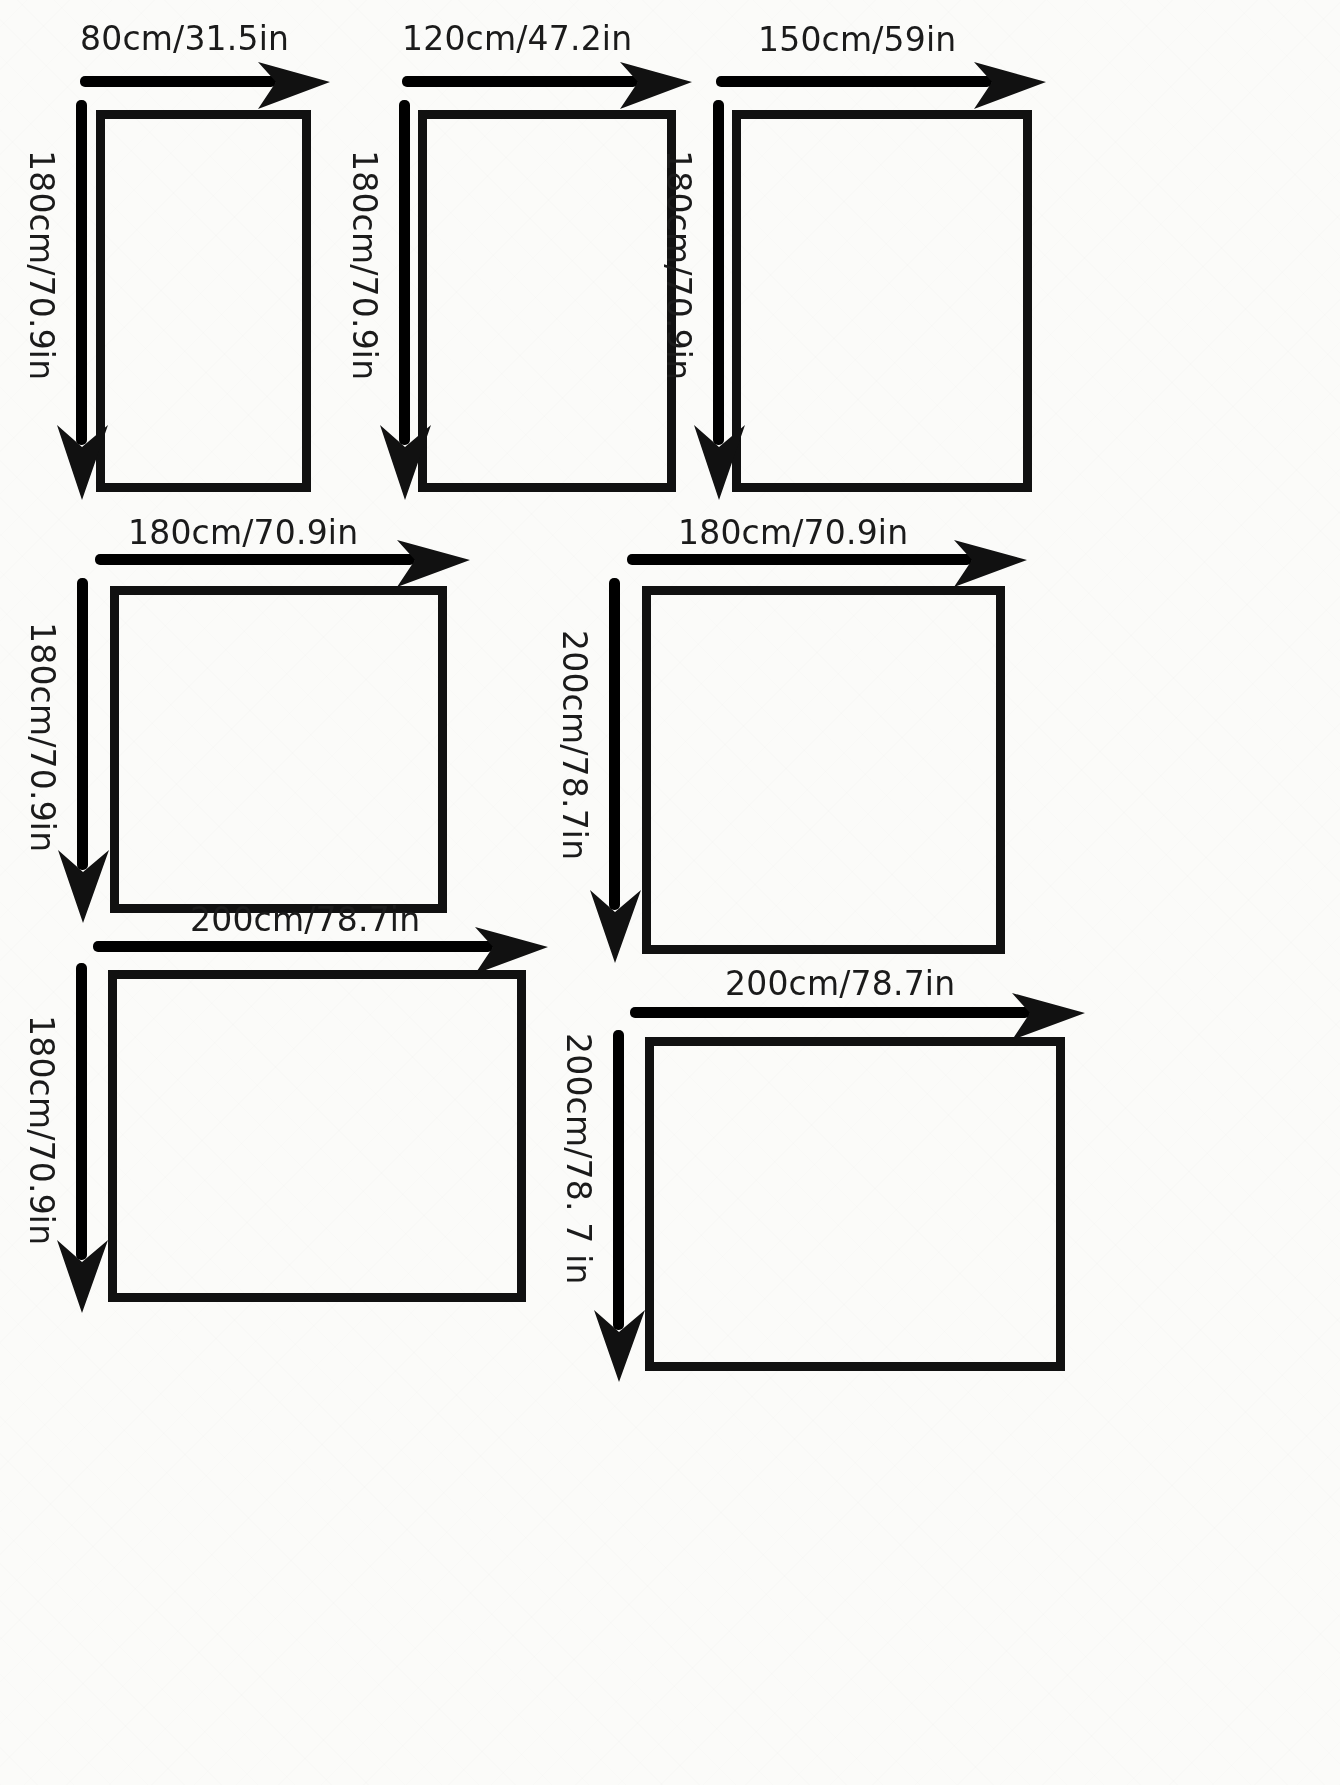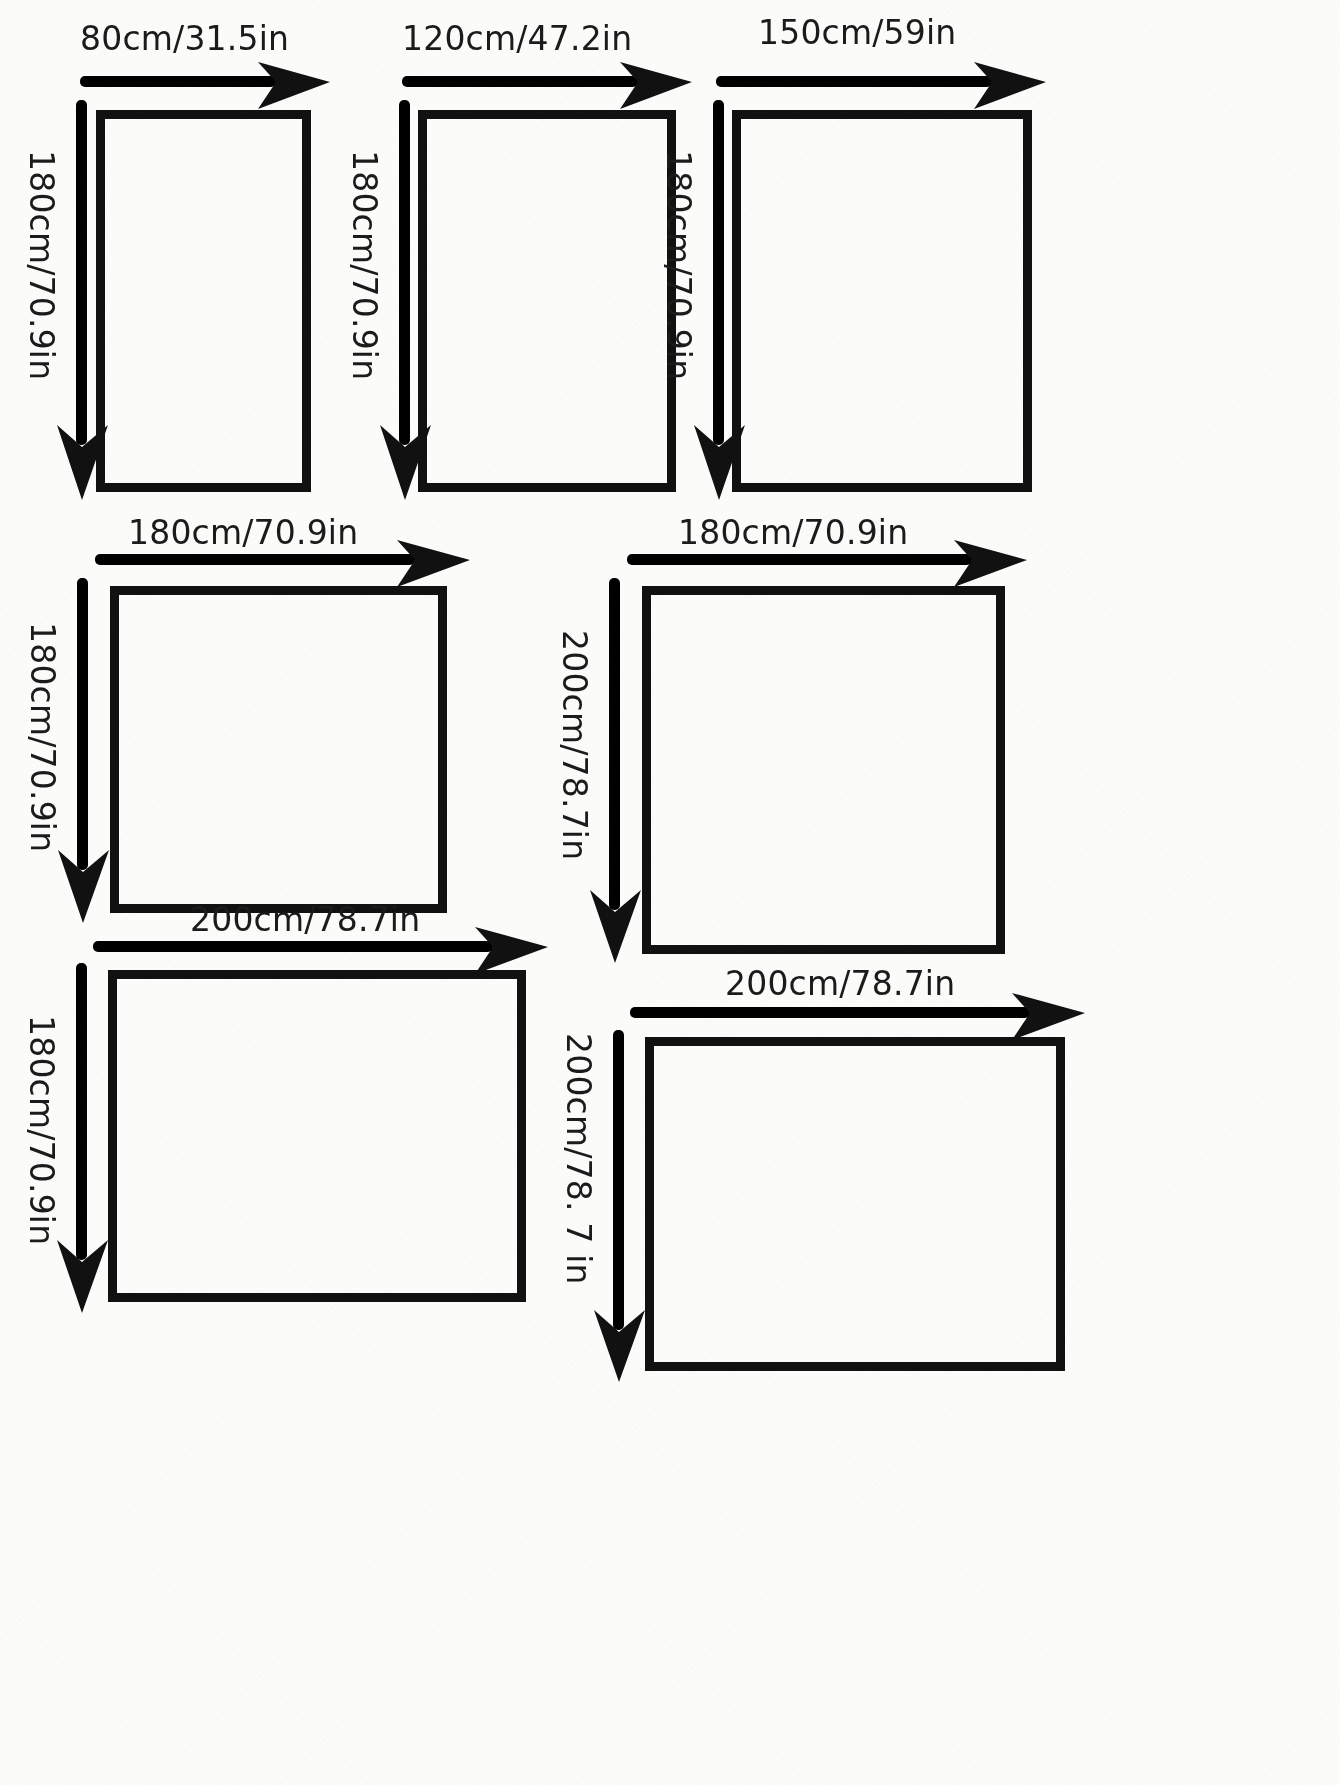--- a/index.html
+++ b/index.html
@@ -110,21 +110,21 @@
     <svg class="arrow-svg" style="left:36px; top:62px;" width="330" height="55" viewBox="0 0 330 55">
       <rect x="0" y="14" width="276" height="11" rx="5"></rect>
       <polygon points="258,0 330,20 258,47 276,20"></polygon>
     </svg>
 
     <svg class="arrow-svg" style="left:14px; top:100px;" width="55" height="400" viewBox="0 0 55 400">
       <rect x="19" y="0" width="11" height="345" rx="5"></rect>
       <polygon points="0,325 25,400 51,325 25,347"></polygon>
     </svg>
 
-    <span class="label" style="left:78px; top:16px;">150cm/59in</span>
+    <span class="label" style="left:78px; top:23px;">150cm/59in</span>
 
     <span class="label vertical" style="left:15px; top:150px;">180cm/70.9in</span>
   </div>
 
   <div class="diagram" style="left:0px; top:520px; width:480px; height:400px;">
 
     <div class="rect" style="left:110px; top:66px; width:337px; height:327px;"></div>
 
     <svg class="arrow-svg" style="left:95px; top:20px;" width="375" height="55" viewBox="0 0 375 55">
       <rect x="0" y="14" width="320" height="11" rx="5"></rect>

